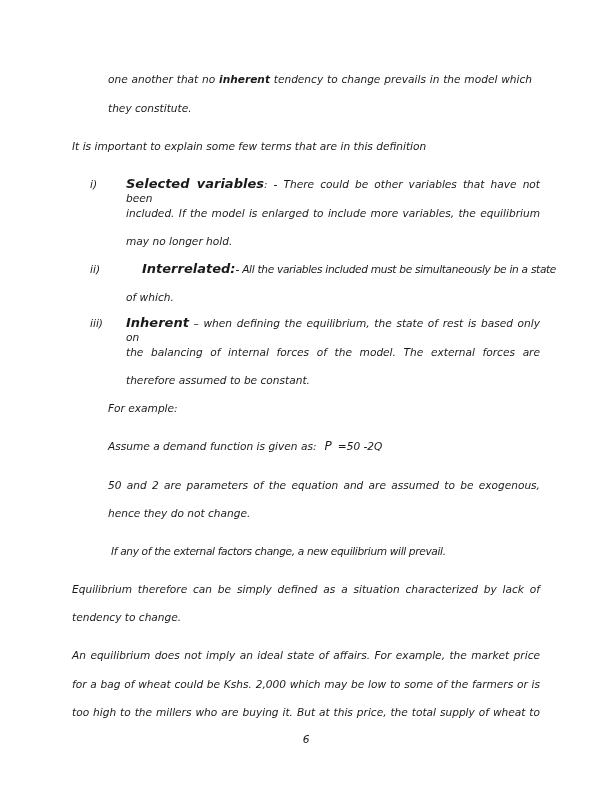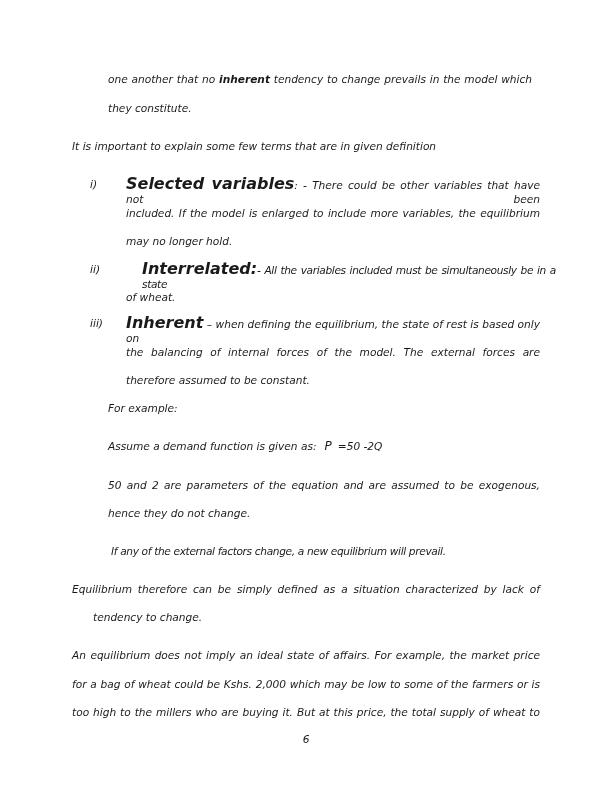--- a/index.html
+++ b/index.html
@@ -25,21 +25,21 @@
     .just {
       text-align: justify;
       text-align-last: justify;
       white-space: normal;
     }
     .bold {
       font-weight: bold;
     }
     .term {
       font-weight: bold;
-      font-size: 16px;
+      font-size: 13px;
     }
     .roman {
       position: absolute;
       line-height: 14px;
     }
     .condensed {
       letter-spacing: -0.35px;
     }
     .pagenum {
       position: absolute;
@@ -49,45 +49,45 @@
       top: 732px;
       line-height: 14px;
     }
   </style>
 </head>
 <body>
 
 <div class="line just" style="left:108px; top:72px; width:424px;"><span>one another that no </span><span class="bold">inherent</span><span> tendency to change prevails in the model which</span></div>
 <div class="line" style="left:108px; top:101px;">they constitute.</div>
 
-<div class="line" style="left:72px; top:139px;">It is important to explain some few terms that are in given definition</div>
+<div class="line" style="left:72px; top:139px;">It is important to explain some few terms that are in this definition</div>
 
 <div class="roman" style="left:90px; top:177px;">i)</div>
 <div class="line just" style="left:126px; top:177px; width:414px;"><span class="term">Selected variables</span><span>: - </span><span>There could be other variables that have not been</span></div>
 <div class="line just" style="left:126px; top:206px; width:414px;">included. If the model is enlarged to include more variables, the equilibrium</div>
 <div class="line" style="left:126px; top:234px;text-align:right;">may no longer hold.</div>
 
 <div class="roman" style="left:90px; top:262px;">ii)</div>
 <div class="line just condensed" style="left:126px; top:262px; width:414px;margin-left:16px;"><span class="term" style="letter-spacing:0;">Interrelated:</span><span>- </span><span>All the variables included must be simultaneously be in a state</span></div>
-<div class="line" style="left:126px; top:290px;">of wheat.</div>
+<div class="line" style="left:126px; top:290px;">of which.</div>
 
 <div class="roman" style="left:90px; top:316px;">iii)</div>
 <div class="line just" style="left:126px; top:316px; width:414px;"><span class="term">Inherent</span><span> – </span><span>when defining the equilibrium, the state of rest is based only on</span></div>
 <div class="line just" style="left:126px; top:345px; width:414px;">the balancing of internal forces of the model. The external forces are</div>
 <div class="line" style="left:126px; top:373px;">therefore assumed to be constant.</div>
 
 <div class="line" style="left:108px; top:401px;">For example:</div>
 
 <div class="line" style="left:108px; top:439px;"><span>Assume a demand function is given as:</span><span style="display:inline-block; width:8px;"></span><span style="font-size:12px;">P</span><span style="display:inline-block; width:6px;"></span><span>=50 -2Q</span></div>
 
 <div class="line just" style="left:108px; top:478px; width:432px;">50 and 2  are parameters of the equation and are assumed to be exogenous,</div>
 <div class="line" style="left:108px; top:506px;">hence they do not change.</div>
 
 <div class="line condensed" style="left:111px; top:544px;text-align:right;">If any of the external factors change, a new equilibrium will prevail.</div>
 
 <div class="line just" style="left:72px; top:582px; width:468px;">Equilibrium therefore can be simply defined as a situation characterized by lack of</div>
-<div class="line" style="left:72px; top:610px;margin-left:21px;">tendency to change.</div>
+<div class="line" style="left:72px; top:610px;">tendency to change.</div>
 
 <div class="line just" style="left:72px; top:648px; width:468px;">An equilibrium does not imply an ideal state of affairs. For example, the market price</div>
 <div class="line just" style="left:72px; top:677px; width:468px;">for a bag of wheat could be Kshs. 2,000 which may be low to some of the farmers or is</div>
 <div class="line just" style="left:72px; top:705px; width:468px;">too high to the millers who are buying it. But at this price, the total supply of wheat to</div>
 
 <div class="pagenum">6</div>
 
 </body></html>

